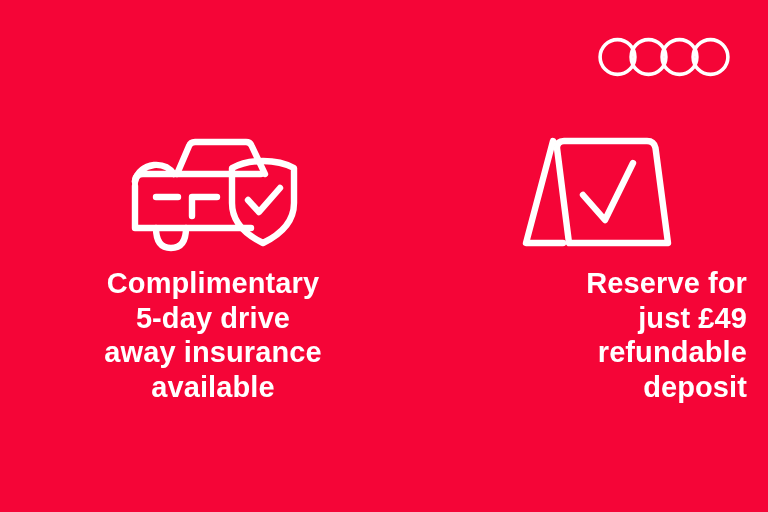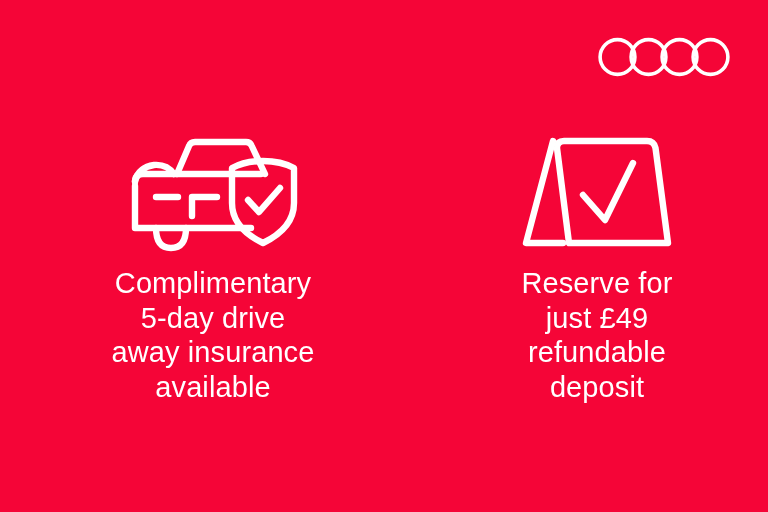--- a/index.html
+++ b/index.html
@@ -62,26 +62,26 @@
   .benefit-icon svg {
     display: block;
     overflow: visible;
   }
   .benefit-text {
     margin-top: 14px;
     color: #ffffff;
     font-size: 29px;
     line-height: 34.5px;
     text-align: center;
-    font-weight: 400;
+    font-weight: 700;
     letter-spacing: 0.1px;
     white-space: pre-line;
   }
   .benefit-col-1 .benefit-text { width: 330px; }
-  .benefit-col-2 .benefit-text { width: 300px; }
+  .benefit-col-2 .benefit-text { width: 300px; text-align: right; }
 </style>
 </head>
 <body>
 
 <div id="banner">
 
   <div id="brand-logo">
     <svg viewBox="0 0 132 42" xmlns="http://www.w3.org/2000/svg">
       <g fill="none" stroke="#ffffff" stroke-width="3.6">
         <circle cx="19.5" cy="21" r="17.4"></circle>

